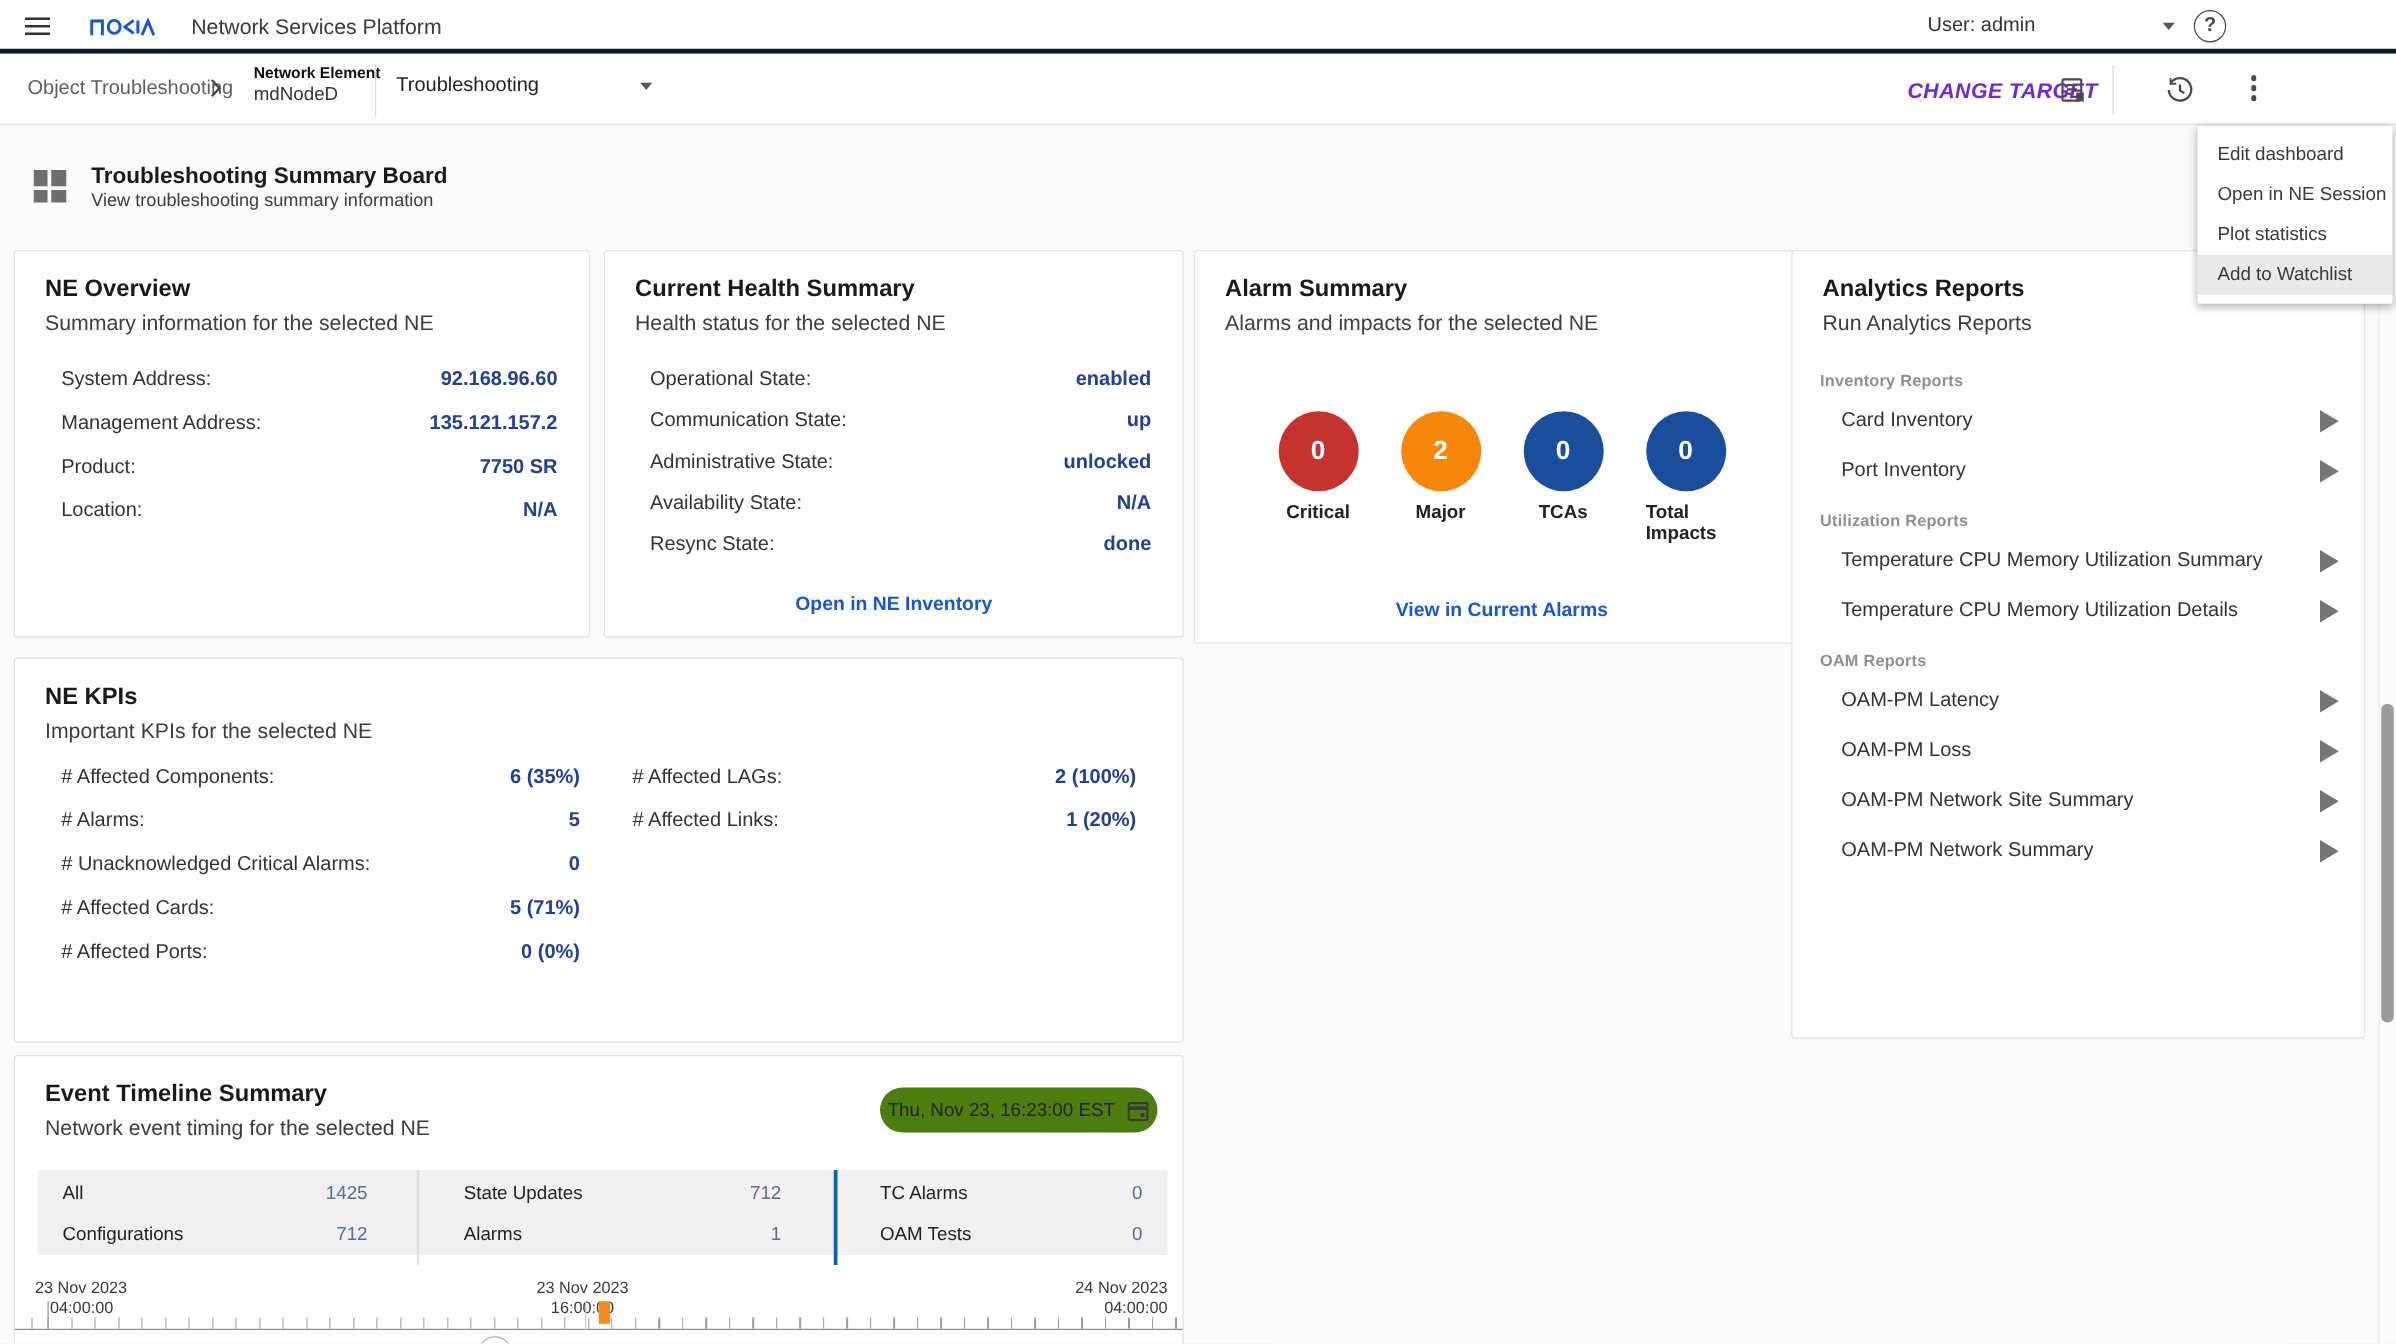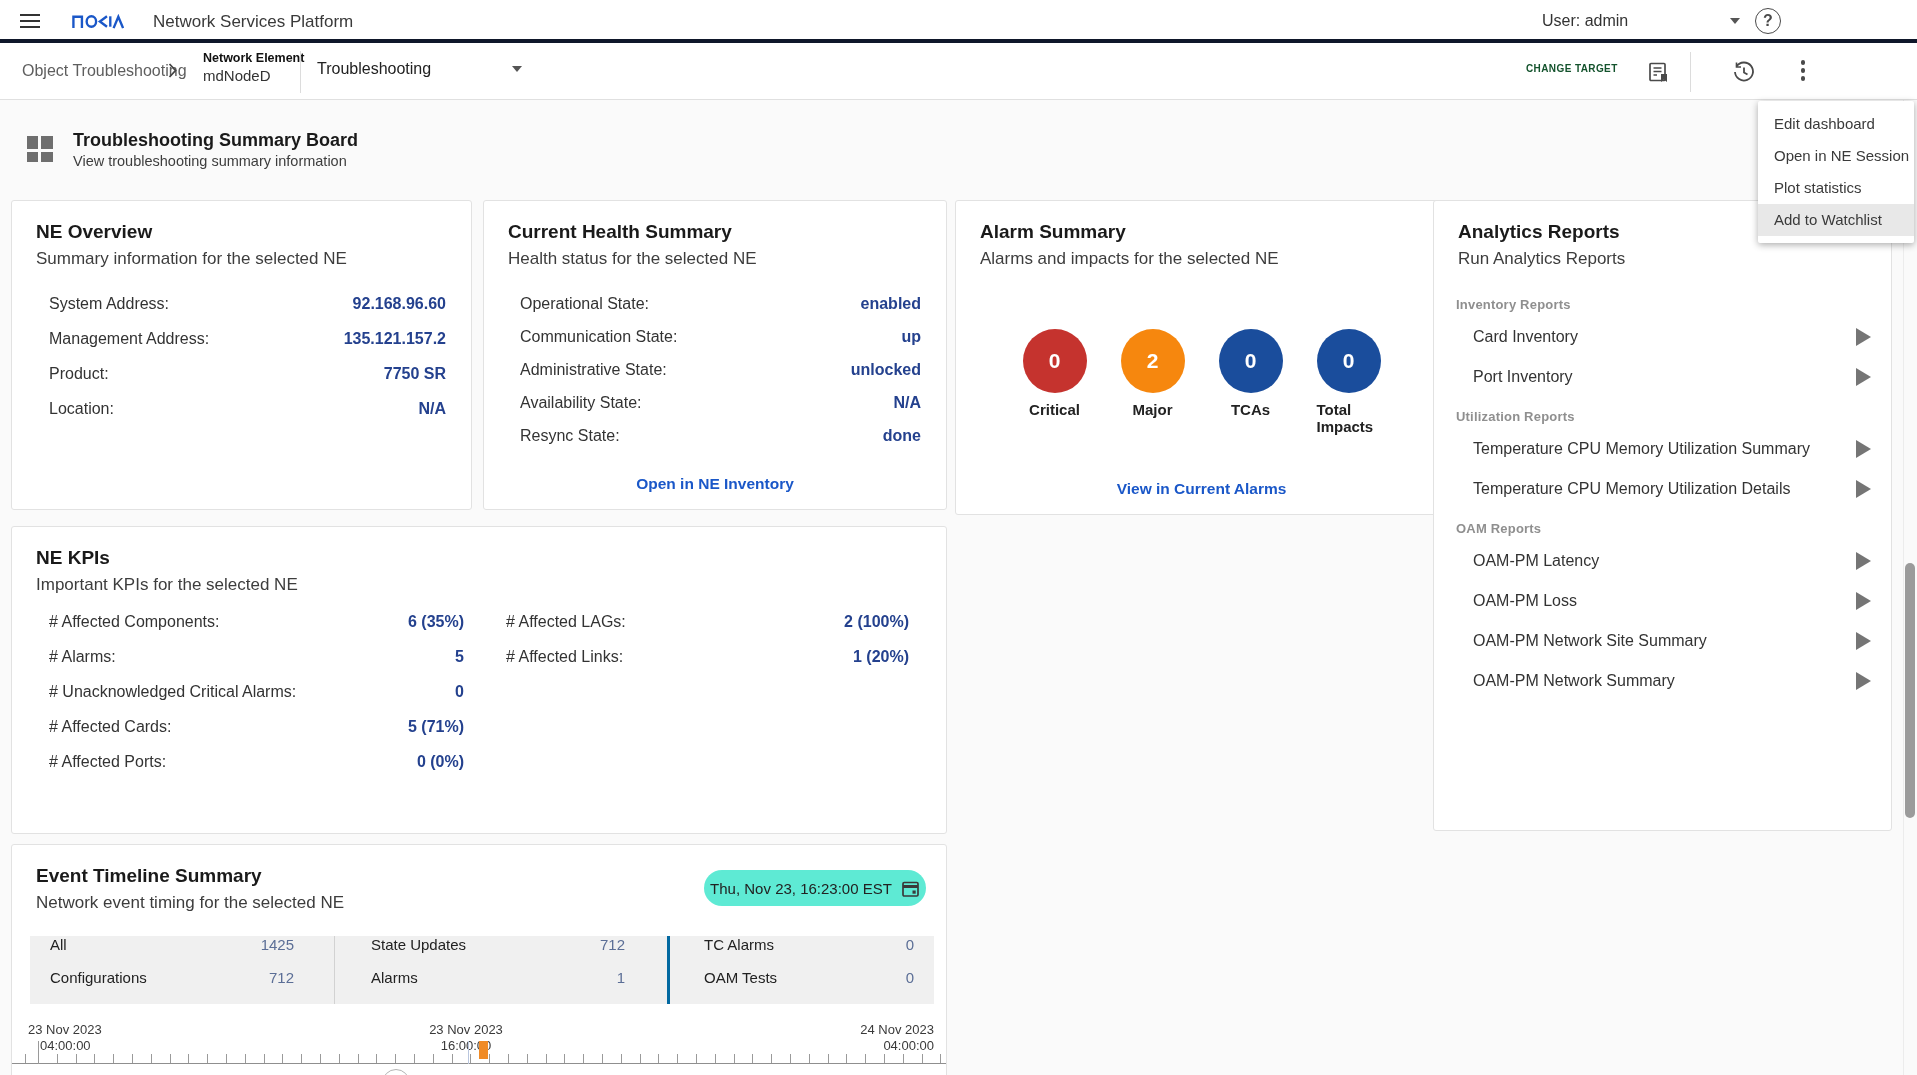--- a/index.html
+++ b/index.html
@@ -21,21 +21,21 @@
   .toolbar{position:absolute;left:0;top:43px;width:1917px;height:57px;background:#fff;border-bottom:1px solid #e0e0e0;z-index:10;}
   .breadcrumb{position:absolute;left:22px;top:19px;font-size:16px;color:#5e5e5e;cursor:pointer;}
   .bc-chevron{position:absolute;left:168px;top:20px;}
   .target-block{position:absolute;left:203px;top:8px;line-height:1.25;}
   .target-type{font-size:12.5px;font-weight:bold;color:#111;}
   .target-name{font-size:15px;color:#333;}
   .tb-divider{position:absolute;left:300px;top:8px;width:1px;height:42px;background:#dcdcdc;}
   .view-selector{position:absolute;left:317px;top:17px;width:205px;cursor:pointer;}
   .view-selector .vs-label{font-size:16px;color:#222;}
   .vs-caret{position:absolute;right:0;top:6px;}
-  .change-target{position:absolute;left:1526px;top:20px;font-size:10px;font-weight:bold;letter-spacing:.4px;color:#14532d;cursor:pointer;}
+  .change-target{position:absolute;left:1526px;top:20px;font-size:17px;font-weight:bold;letter-spacing:.4px;color:#6d28d9;cursor:pointer;font-style:italic;}
   .icon-btn{position:absolute;cursor:pointer;}
   .tb-divider2{position:absolute;left:1690px;top:9px;width:1px;height:40px;background:#dcdcdc;}
   .kebab{position:absolute;left:1798px;top:17px;width:10px;height:24px;cursor:pointer;}
   .kebab i{display:block;width:4.5px;height:4.5px;border-radius:50%;background:#4a4a4a;margin:0 auto 3.5px auto;}
 
   
   .ctx-menu{position:absolute;left:1758px;top:101px;width:156px;background:#fff;padding:7px 0;border-radius:2px;
             box-shadow:0 2px 7px rgba(0,0,0,.32);z-index:40;}
   .menu-item{height:32px;line-height:32px;padding-left:16px;font-size:15px;color:#3a3a3a;white-space:nowrap;cursor:pointer;}
   .menu-item.hl{background:#e8e8e8;}
@@ -82,25 +82,25 @@
   .report-item span{font-size:16px;color:#333;white-space:nowrap;}
   .play{width:0;height:0;border-left:15px solid #757575;border-top:9px solid transparent;border-bottom:9px solid transparent;cursor:pointer;}
 
   
   .kpi-col{position:absolute;top:86px;}
   .kpi-left{left:37px;width:415px;}
   .kpi-right{left:494px;width:403px;}
   .kpi-col .kv-row{height:22px;margin-bottom:13px;}
 
   
-  .pill{position:absolute;left:692px;top:25px;width:222px;height:36px;border-radius:18px;background:#5eead4;
+  .pill{position:absolute;left:692px;top:25px;width:222px;height:36px;border-radius:18px;background:#4d7c0f;
         display:flex;align-items:center;justify-content:center;gap:9px;font-size:15px;color:#222;cursor:pointer;}
   .stats-band{position:absolute;left:18px;top:91px;width:904px;height:68px;background:#f0f0f0;
               display:grid;grid-template-columns:304px 333px 267px;}
-  .stats-col{padding-top:0;}
+  .stats-col{padding-top:10px;}
   .stats-col.c1{padding-left:20px;padding-right:40px;}
   .stats-col.c2{padding-left:36px;padding-right:42px;border-left:1px solid #d2d2d2;}
   .stats-col.c3{padding-left:34px;padding-right:20px;border-left:3px solid #0369a1;}
   .stat-row{display:flex;justify-content:space-between;height:22px;margin-bottom:11px;}
   .stat-label{font-size:15px;color:#222;}
   .stat-value{font-size:15px;color:#5b6e96;}
   .axis{position:absolute;top:177px;font-size:13px;color:#3a3a3a;line-height:16px;}
   .ax-left{left:16px;}
   .ax-left .ax-time{padding-left:12px;}
   .ax-mid{left:354px;width:200px;text-align:center;}

